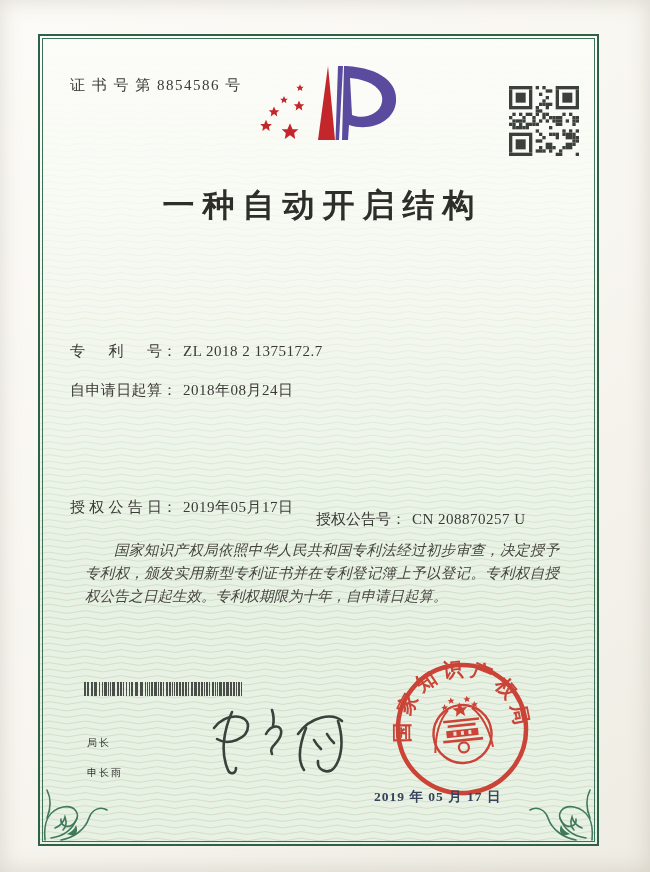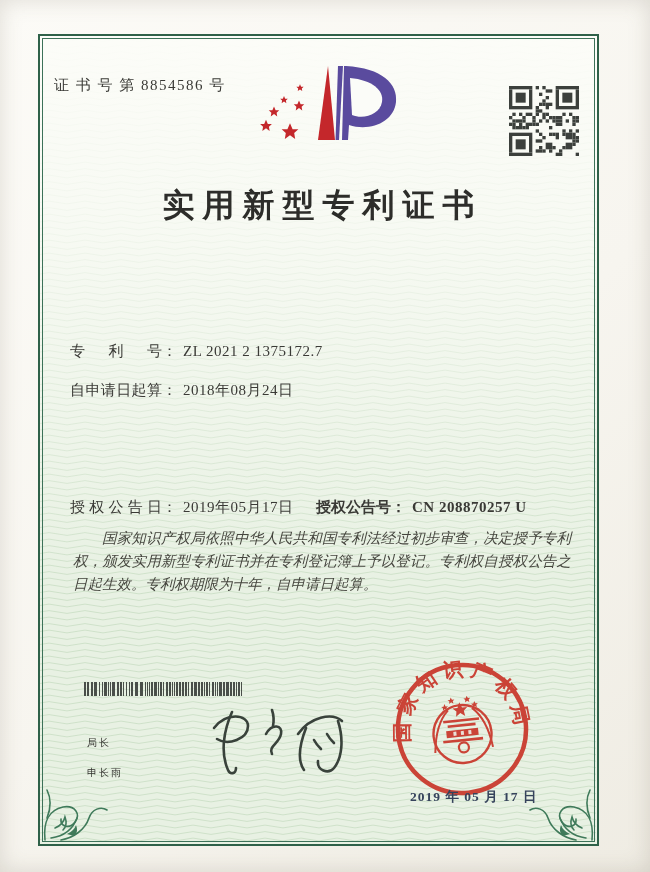--- a/index.html
+++ b/index.html
@@ -22,58 +22,58 @@
   }
   .cert .innerline{
     position:absolute;inset:2px;border:1px solid #3c7158;pointer-events:none;z-index:5;
   }
   .waves{position:absolute;left:0;top:0;z-index:0;}
   .fade{
     position:absolute;inset:0;z-index:1;
     background:linear-gradient(180deg,rgba(253,253,249,.96) 0%,rgba(253,253,249,.75) 22%,rgba(251,252,247,.35) 48%,rgba(251,252,247,0) 68%);
   }
   .certno{
-    position:absolute;left:14px;top:40px;z-index:6;
+    position:absolute;left:30px;top:40px;z-index:6;
     font-size:15px;color:#3a3a36;letter-spacing:1.5px;
   }
   .logo{position:absolute;left:204px;top:24px;z-index:6;}
   .qr{position:absolute;left:469px;top:50px;z-index:6;}
   .title{
     position:absolute;left:0;right:0;top:148px;z-index:6;
     text-align:center;font-size:32px;font-weight:600;color:#2d2d2a;
     letter-spacing:8px;text-indent:8px;
   }
   .frow{
     position:absolute;left:30px;right:24px;z-index:6;
     font-size:15px;color:#3a3a36;white-space:nowrap;
   }
   .flabel{
     display:inline-block;width:92px;vertical-align:bottom;
     text-align:justify;text-align-last:justify;
   }
   .fcolon{margin-right:6px;}
   .fvalue{letter-spacing:.5px;}
-  .pair2{position:absolute;left:246px;top:0;font-weight:bold;}
+  .pair2{position:absolute;left:246px;top:12px;}
   .paras{
     position:absolute;left:28px;top:486px;width:508px;z-index:6;
     font-size:14.5px;line-height:23px;color:#45453e;
     font-style:italic;text-align:justify;
   }
-  .paras p{margin:5px;text-indent:2em;}
+  .paras p{margin:17px;text-indent:2em;}
   .barcode{position:absolute;left:44px;top:646px;z-index:6;}
   .signoff{
     position:absolute;left:47px;top:692px;z-index:6;
     font-family:"Liberation Sans","DejaVu Sans",sans-serif;
     font-size:10px;color:#30302c;line-height:30px;letter-spacing:2px;
   }
   .signature{position:absolute;left:162px;top:662px;z-index:6;}
   .seal{position:absolute;left:347px;top:618px;z-index:7;opacity:.93;transform:rotate(-6deg);}
   .sealdate{
     position:absolute;left:334px;top:752px;z-index:8;
-    font-size:13.5px;color:#36435c;letter-spacing:1px;font-weight:600;margin-left:36px;
+    font-size:13.5px;color:#36435c;letter-spacing:1px;font-weight:600;
   }
   .footer{
     position:absolute;left:0;right:0;top:790px;z-index:6;
     text-align:center;font-size:12.5px;color:#6d28d9;letter-spacing:2px;margin-top:48px;
   }
   .flourish{position:absolute;z-index:6;}
   .fl-left{left:1px;top:736px;}
   .fl-right{right:1px;top:736px;transform:scaleX(-1);}
 </style>
 </head>
@@ -347,24 +347,24 @@
         <rect x="46.66666666666667" y="3.3333333333333335" width="3.3333333333333335" height="16.666666666666668" fill="#3c403c"></rect>
         <rect x="66.66666666666667" y="3.3333333333333335" width="3.3333333333333335" height="16.666666666666668" fill="#3c403c"></rect>
         <rect x="53.333333333333336" y="6.666666666666667" width="10" height="10" fill="#3c403c"></rect>
         <rect x="0" y="46.66666666666667" width="23.333333333333336" height="3.3333333333333335" fill="#3c403c"></rect>
         <rect x="0" y="66.66666666666667" width="23.333333333333336" height="3.3333333333333335" fill="#3c403c"></rect>
         <rect x="0" y="50" width="3.3333333333333335" height="16.666666666666668" fill="#3c403c"></rect>
         <rect x="20" y="50" width="3.3333333333333335" height="16.666666666666668" fill="#3c403c"></rect>
         <rect x="6.666666666666667" y="53.333333333333336" width="10" height="10" fill="#3c403c"></rect>
       </svg>
 
-    <div class="title">实用新型专利证书</div>
+    <div class="title">一种自动开启结构</div>
 
     <div class="frow" style="top:306px">
-      <span class="flabel">专利号</span><span class="fcolon">：</span><span class="fvalue">ZL 2021 2 1375172.7</span>
+      <span class="flabel">专利号</span><span class="fcolon">：</span><span class="fvalue">ZL 2018 2 1375172.7</span>
     </div>
     <div class="frow" style="top:345px">
       <span class="flabel">自申请日起算</span><span class="fcolon">：</span><span class="fvalue">2018年08月24日</span>
     </div>
     <div class="frow" style="top:462px">
       <span class="flabel">授权公告日</span><span class="fcolon">：</span><span class="fvalue">2019年05月17日</span>
       <span class="pair2">
         <span>授权公告号</span><span class="fcolon">：</span><span class="fvalue">CN 208870257 U</span>
       </span>
     </div>

